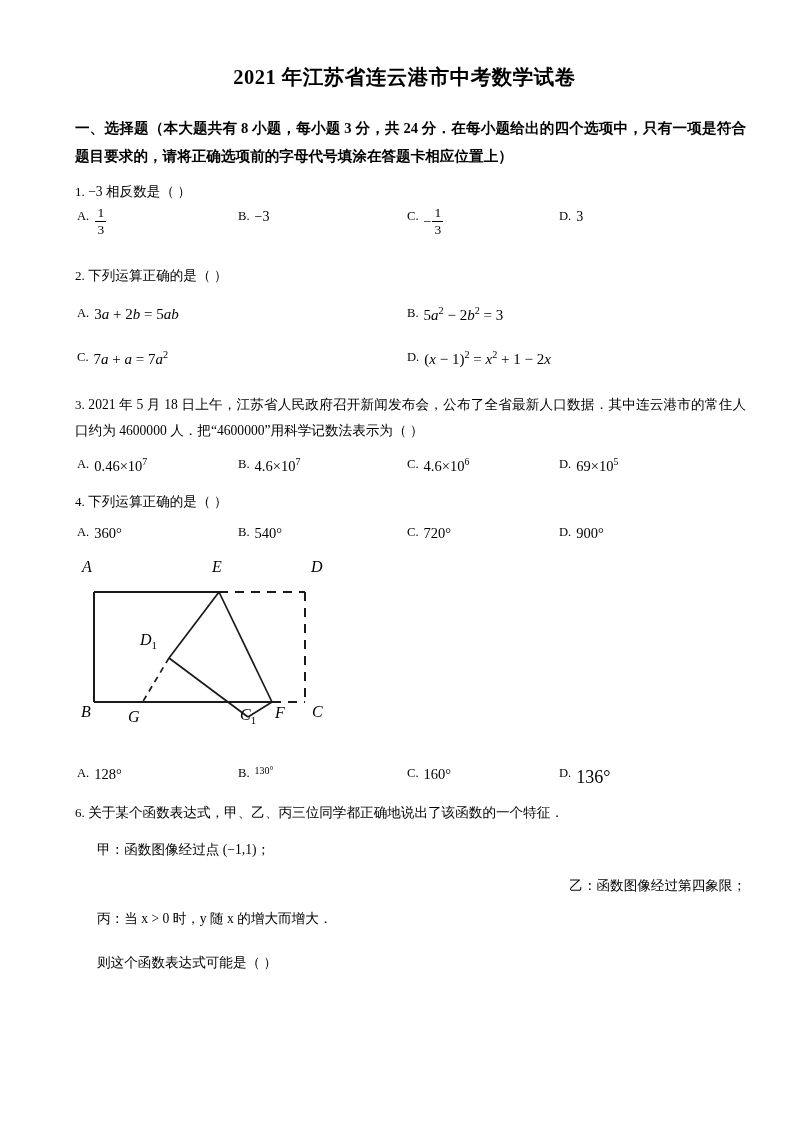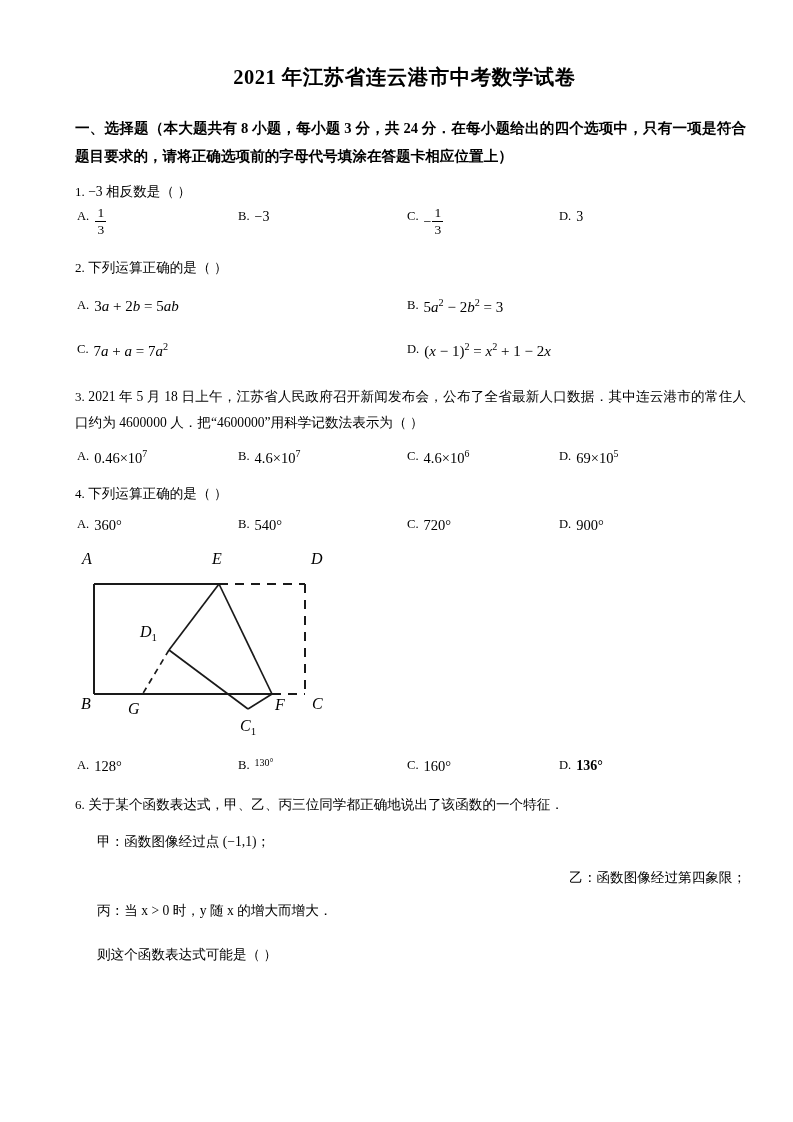--- a/index.html
+++ b/index.html
@@ -176,21 +176,21 @@
             </span>
           </span>
         </div>
         <div class="opt c3">
           <span class="lbl">D.</span>
           <span class="val upright">3</span>
         </div>
       </div>
     </div>
 
-    <div style="margin-top:2px;">
+    <div style="margin-top:10px;">
       <div class="q-stem">
         <span class="q-num">2.</span>
         <span>下列运算正确的是（       ）</span>
       </div>
       <div class="opt-row" style="margin-top:14px;">
         <div class="opt c0">
           <span class="lbl">A.</span>
           <span class="val" style="font-size:15px;">
             <span class="mn">3</span><span class="mi">a</span> <span class="mn">+</span> <span class="mn">2</span><span class="mi">b</span> <span class="mn">=</span> <span class="mn">5</span><span class="mi">ab</span>
           </span>
@@ -299,41 +299,41 @@
     </svg>
 
     <span class="fig-label" style="left:14px; top:1px;">A</span>
     <span class="fig-label" style="left:144px; top:1px;">E</span>
     <span class="fig-label" style="left:243px; top:1px;">D</span>
     <span class="fig-label" style="left:72px; top:74px;"><span>D</span><sub>1</sub></span>
     <span class="fig-label" style="left:13px; top:146px;">B</span>
     <span class="fig-label" style="left:60px; top:151px;">G</span>
     <span class="fig-label" style="left:207px; top:147px;">F</span>
     <span class="fig-label" style="left:244px; top:146px;">C</span>
-    <span class="fig-label" style="left:172px; top:168px;"><span>C</span><sub>1</sub></span>
+    <span class="fig-label" style="left:172px; top:149px;"><span>C</span><sub>1</sub></span>
   </div>
 
   <div class="q-block">
 
     <div class="opt-row" style="margin-top:2px;">
       <div class="opt c0">
         <span class="lbl">A.</span>
         <span class="val upright" style="font-size:14.5px;">128°</span>
       </div>
       <div class="opt c1">
         <span class="lbl">B.</span>
         <span class="val upright" style="font-size:10px;">130°</span>
       </div>
       <div class="opt c2">
         <span class="lbl">C.</span>
         <span class="val upright" style="font-size:14.5px;">160°</span>
       </div>
       <div class="opt c3">
         <span class="lbl">D.</span>
-        <span class="val upright" style="font-size:14px;font-weight:bold;">136°</span>
+        <span class="val upright" style="font-size:18px;">136°</span>
       </div>
     </div>
 
     <div style="margin-top:6px;">
       <div class="q-stem">
         <span class="q-num">6.</span>
         <span>关于某个函数表达式，甲、乙、丙三位同学都正确地说出了该函数的一个特征．</span>
       </div>
       <div class="q-sub" style="margin-top:10px;">甲：函数图像经过点 (−1,1)；</div>
       <div class="q-sub" style="margin-top:10px;text-align:right;">乙：函数图像经过第四象限；</div>

